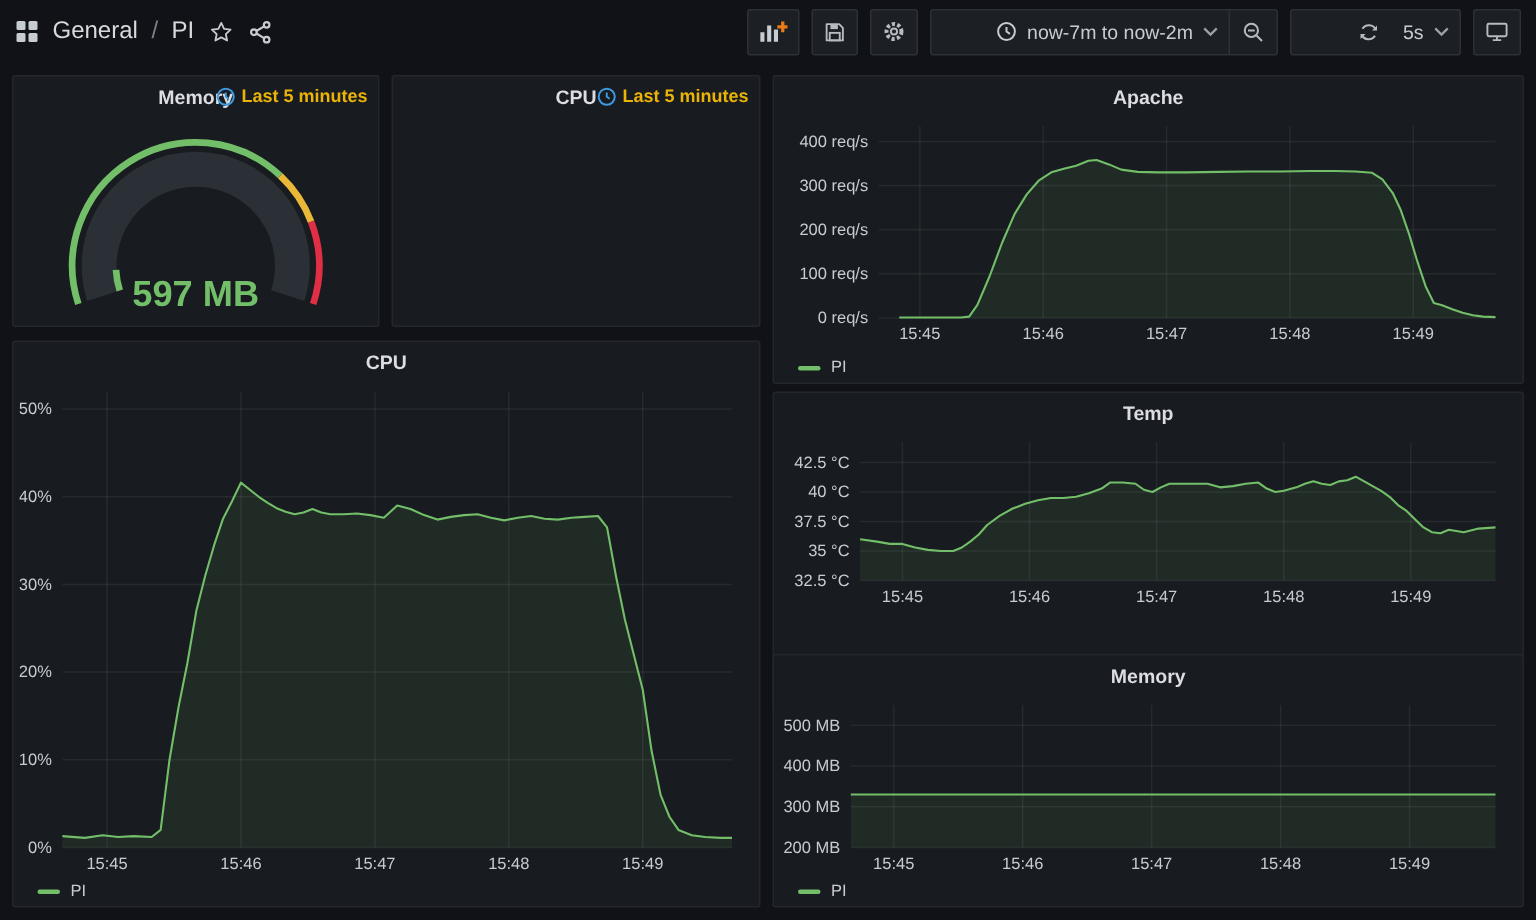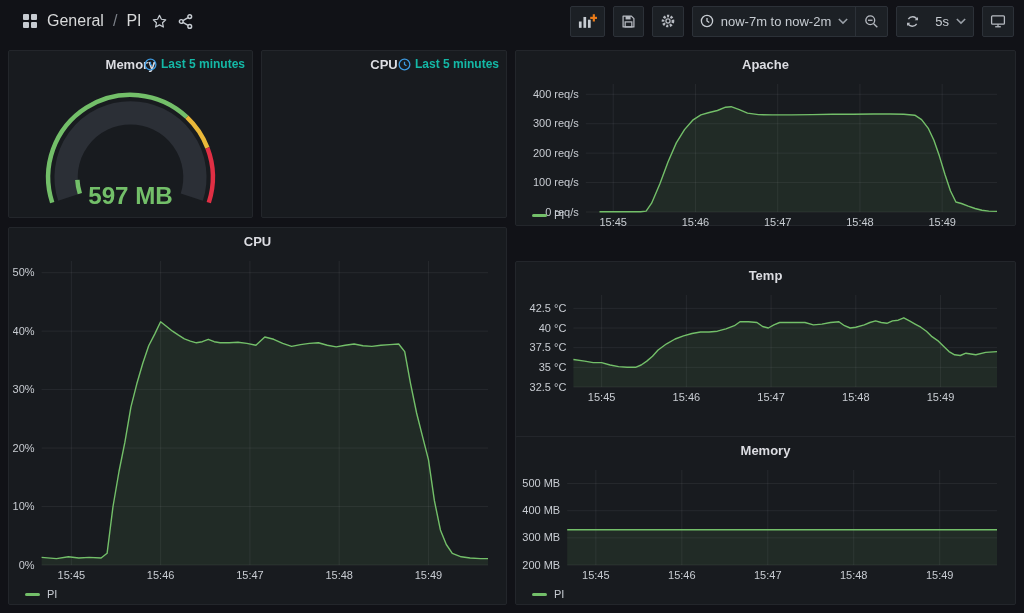--- a/index.html
+++ b/index.html
@@ -8,73 +8,73 @@
     width: 1024px; height: 613px;
     background: #111217;
     font-family: "Liberation Sans", sans-serif;
     color: #d8d9da;
     position: relative;
   }
   svg { display: block; }
 
   
   .navbar {
-    position: absolute; top: 0; left: 12px; right: 0; height: 42px;
+    position: absolute; top: 0; left: 0; right: 0; height: 42px;
     display: flex; align-items: center; padding: 0 10px;
   }
   .nav-left { display: flex; align-items: center; gap: 9px; }
   .crumb { font-size: 16px; color: #d8d9da; cursor: pointer; }
   .crumb-sep { color: #7b7f87; font-size: 16px; }
   .nav-icon { color: #b4b7bd; display: flex; align-items: center; }
   .nav-right { margin-left: auto; display: flex; gap: 8px; align-items: center; }
   .btn, .group {
     background: #1c2025; border: 1px solid #2c3138; border-radius: 2px;
     color: #b6bac1;
   }
   .btn {
     height: 31px; min-width: 31px;
     display: flex; align-items: center; justify-content: center;
     gap: 7px; padding: 0 7px; font-size: 13px; cursor: pointer;
   }
-  .group { display: flex; align-items: stretch; }
+  .group { display: flex; align-items: stretch; padding-left: 36px; }
   .group .btn { border: none; background: transparent; height: 29px; }
   .group .divider { width: 1px; background: #2c3138; }
   .btn-label { color: #c7ccd2; font-weight: 500; white-space: nowrap; }
 
   
   .panel {
     position: absolute; background: #181b1f;
     border: 1px solid #23262b; border-radius: 2px;
   }
   .panel-header {
     height: 26px; display: flex; align-items: center; justify-content: center;
     position: relative; font-size: 13px; font-weight: 600; color: #dcdde2;
   }
   .panel-title { cursor: pointer; }
   .time-info {
     position: absolute; right: 7px; top: 0; height: 26px;
     display: flex; align-items: center; gap: 4px;
-    color: #14b8a6; font-size: 12px; font-weight: 600;
+    color: #eab308; font-size: 12px; font-weight: 600;
   }
   .gauge-body {
     position: absolute; left: 0; right: 0; top: 26px; bottom: 4px;
     display: flex; align-items: center; justify-content: center;
   }
   .chart-body { position: absolute; left: 4px; right: 4px; top: 27px; bottom: 22px; }
   .legend {
     position: absolute; left: 16px; bottom: 4px;
     display: flex; align-items: center; gap: 7px;
     font-size: 11px; color: #c7ccd2; cursor: pointer;
   }
   .legend-dash { width: 15px; height: 3px; border-radius: 2px; }
 
   #panel-memory-gauge { left: 8px;   top: 50px;  width: 245px; height: 168px; }
   #panel-cpu-gauge    { left: 261px; top: 50px;  width: 246px; height: 168px; }
   #panel-cpu-graph    { left: 8px;   top: 227px; width: 499px; height: 378px; }
-  #panel-apache       { left: 515px; top: 50px;  width: 501px; height: 176px; }
+  #panel-apache       { left: 515px; top: 50px;  width: 501px; height: 206px; }
   #panel-temp         { left: 515px; top: 261px; width: 501px; height: 212px; }
   #panel-memory-graph { left: 515px; top: 436px; width: 501px; height: 169px; }
 </style>
 </head>
 <body>
 
 <div class="navbar">
   <div class="nav-left">
     <span class="nav-icon">
       <svg width="16" height="16" viewBox="0 0 16 16" fill="#c7ccd2">

